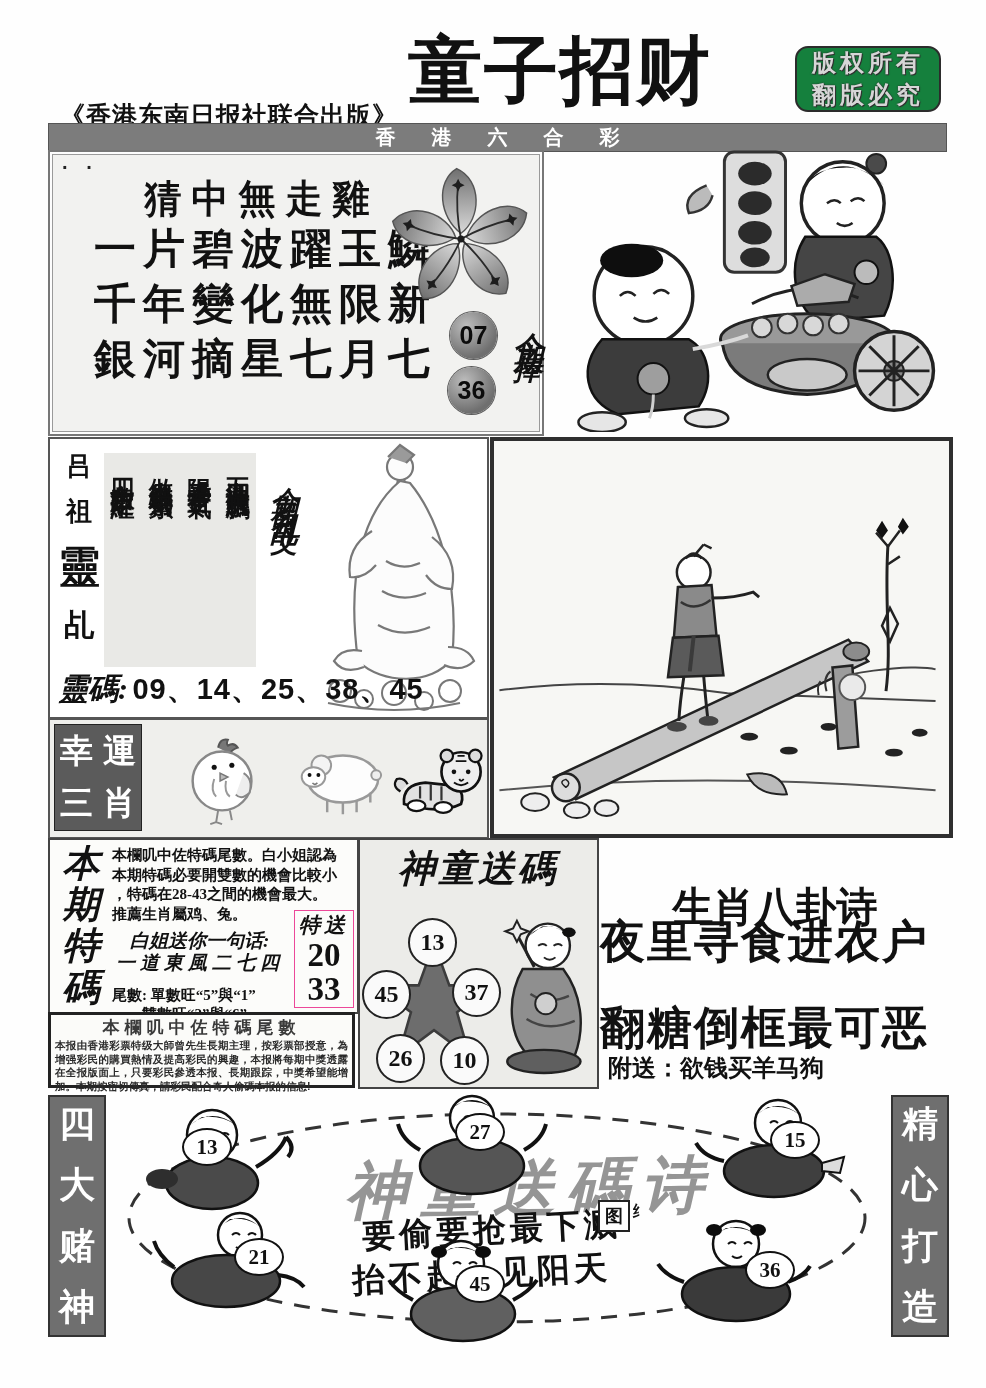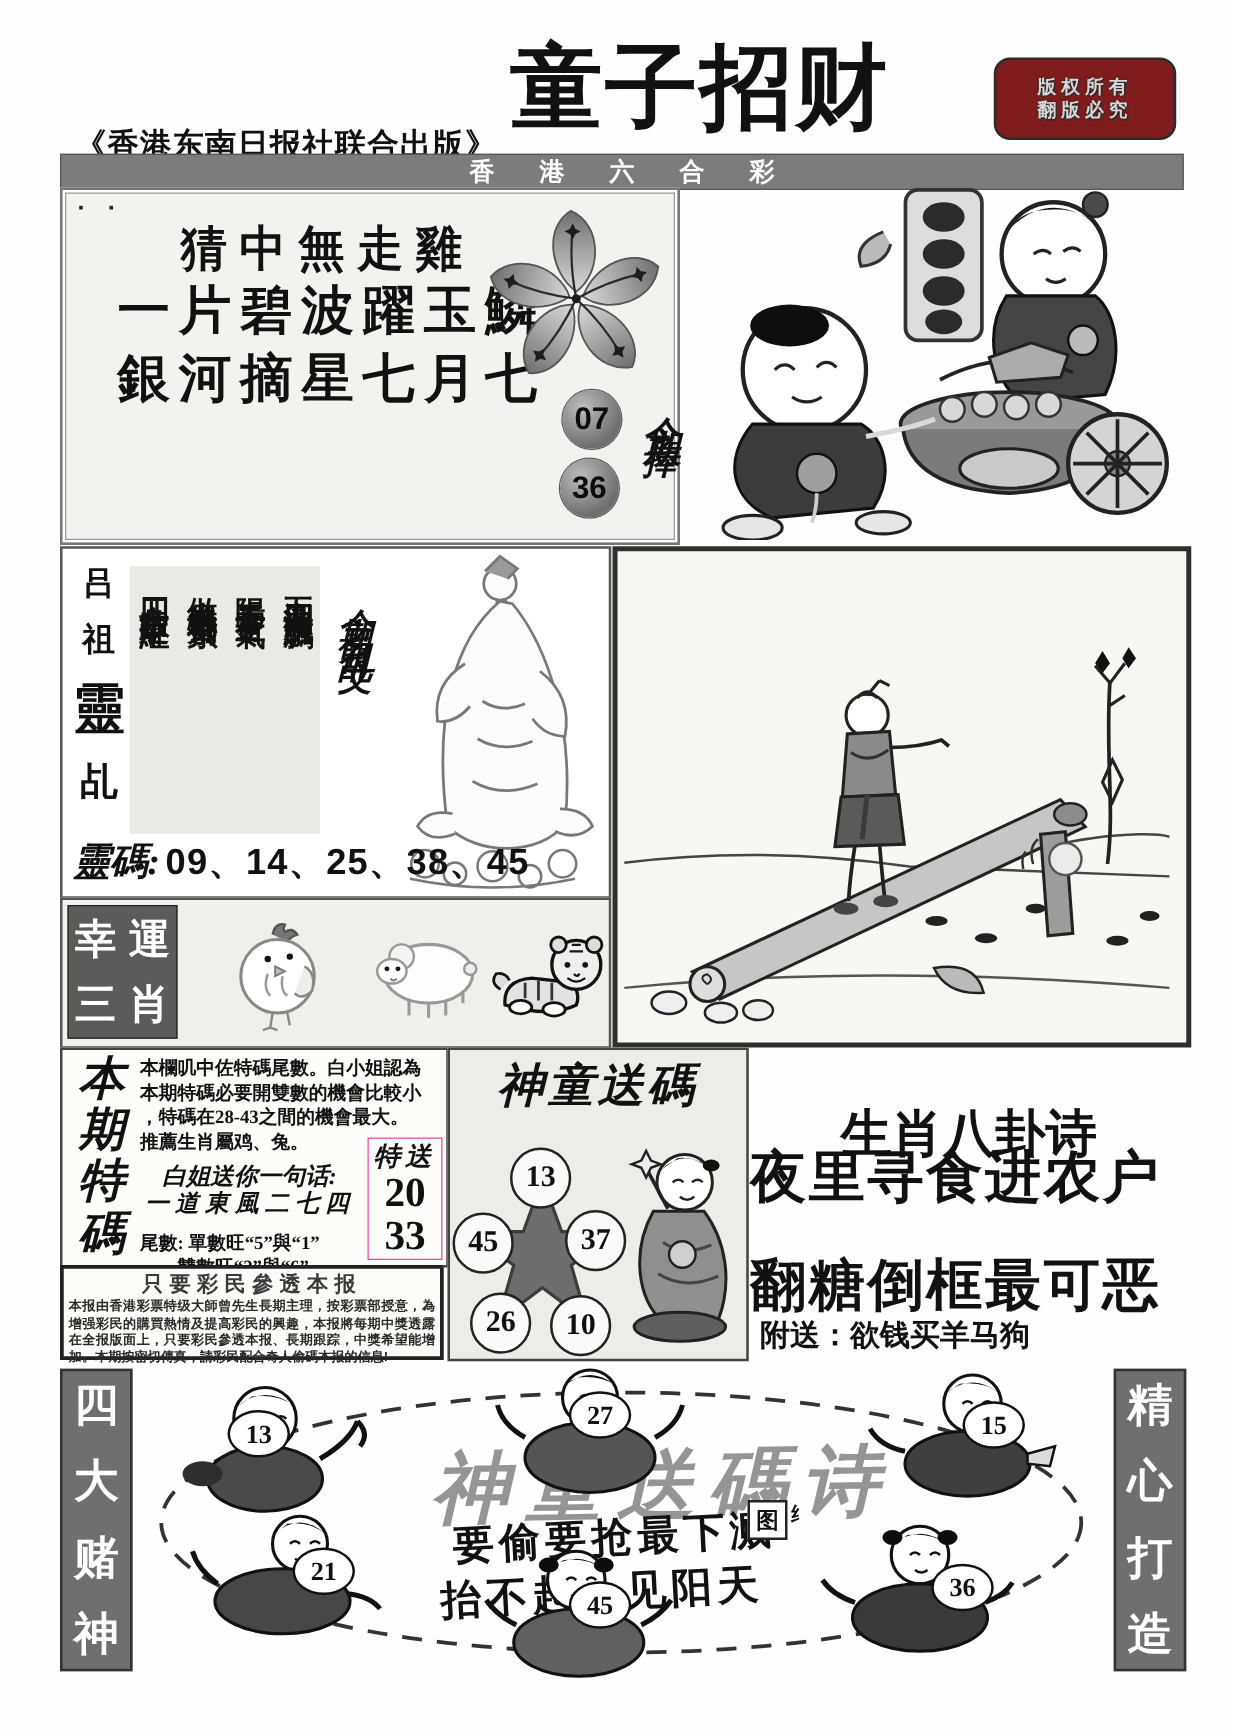--- a/index.html
+++ b/index.html
@@ -8,23 +8,23 @@
   .abs{position:absolute;}
   .serif{font-family:"Liberation Serif",serif;}
 
   
   .issue-box{left:113px;top:57px;width:246px;height:38px;background:#0b0b0b;color:#fff;
     border-radius:6px 16px 16px 6px;display:flex;align-items:center;justify-content:center;
     font-size:23px;font-weight:bold;letter-spacing:5px;}
   .publisher{left:60px;top:99px;font-size:25px;font-weight:bold;letter-spacing:1px;}
   .main-title{left:360px;top:34px;width:400px;text-align:center;font-size:74px;font-weight:900;
     letter-spacing:2px;line-height:1;}
-  .copyright{left:795px;top:46px;width:142px;height:62px;background:#7f1d1d;border:2px solid #2c2c2c;
+  .copyright{left:795px;top:46px;width:142px;height:62px;background:#15803d;border:2px solid #2c2c2c;
     border-radius:13px;display:flex;flex-direction:column;align-items:center;justify-content:center;
-    font-size:15px;font-weight:bold;letter-spacing:4px;color:#d6d6d6;
+    font-size:24px;font-weight:bold;letter-spacing:4px;color:#d6d6d6;
     text-shadow:0 0 2px #222, 1px 1px 0 #333;}
   .subtitle-bar{left:48px;top:123px;width:897px;height:27px;background:#7c7c7c;border:1px solid #555;
     display:flex;align-items:center;justify-content:center;}
   .subtitle{color:#fff;font-size:20px;font-weight:bold;letter-spacing:36px;text-indent:36px;}
 
   
   .poem-box{left:48px;top:150px;width:492px;height:282px;background:#f2f2f0;border:2px solid #777;
     box-shadow:inset 0 0 0 2px #fdfdfd, inset 0 0 0 3px #9a9a9a;}
   .corner-dots{left:12px;top:4px;font-size:20px;font-weight:bold;letter-spacing:6px;color:#222;}
   .poem-title{left:62px;top:22px;width:300px;text-align:center;font-size:37px;font-weight:900;
@@ -148,20 +148,21 @@
   </div>
   <div class="abs subtitle-bar">
     <span class="subtitle">香港六合彩</span>
   </div>
 
   <div class="abs poem-box">
     <div class="abs corner-dots">· ·</div>
     <div class="abs poem-title serif">猜中無走雞</div>
     <div class="abs poem-lines">
       <div class="poem-line serif">一片碧波躍玉鱗</div>
+      <div class="poem-line serif">千年變化無限新</div>
       <div class="poem-line serif">銀河摘星七月七</div>
     </div>
     <div class="abs flower-wrap">
       <svg viewBox="-110 -110 220 220" width="162" height="158">
         <defs>
           <linearGradient id="pg" x1="0" y1="1" x2="0" y2="0">
             <stop offset="0" stop-color="#d9d9d9"></stop>
               <stop offset="1" stop-color="#6f6f6f"></stop>
           </linearGradient>
         </defs>
@@ -386,21 +387,21 @@
       <div class="t2">雙數旺“2”與“6”</div>
     </div>
     <div class="abs gift-box">
       <div class="gift-label serif">特送</div>
       <div class="gift-num">20</div>
       <div class="gift-num">33</div>
     </div>
   </div>
 
   <div class="abs notice-box">
-    <div class="notice-title serif">只要彩民參透本报</div>
+    <div class="notice-title serif">本欄叽中佐特碼尾數</div>
     <div class="notice-body">本报由香港彩票特级大師曾先生長期主理，按彩票部授意，為增强彩民的購買熱情及提高彩民的興趣，本报將每期中獎透露在全报版面上，只要彩民參透本报、長期跟踪，中獎希望能增加。本期按密切傳真，請彩民配合奇人偷碼本报的信息!</div>
   </div>
 
   <div class="abs prodigy-box">
     <div class="abs prodigy-title serif">神童送碼</div>
     <svg class="abs star-svg" viewBox="0 0 100 100">
       <polygon points="50,4 62,37 96,37 68,58 78,93 50,72 22,93 32,58 4,37 38,37" fill="#6d6d6d" stroke="#3c3c3c" stroke-width="2"></polygon>
     </svg>
     <div class="abs ncirc n-top">13</div>
     <div class="abs ncirc n-left">45</div>

